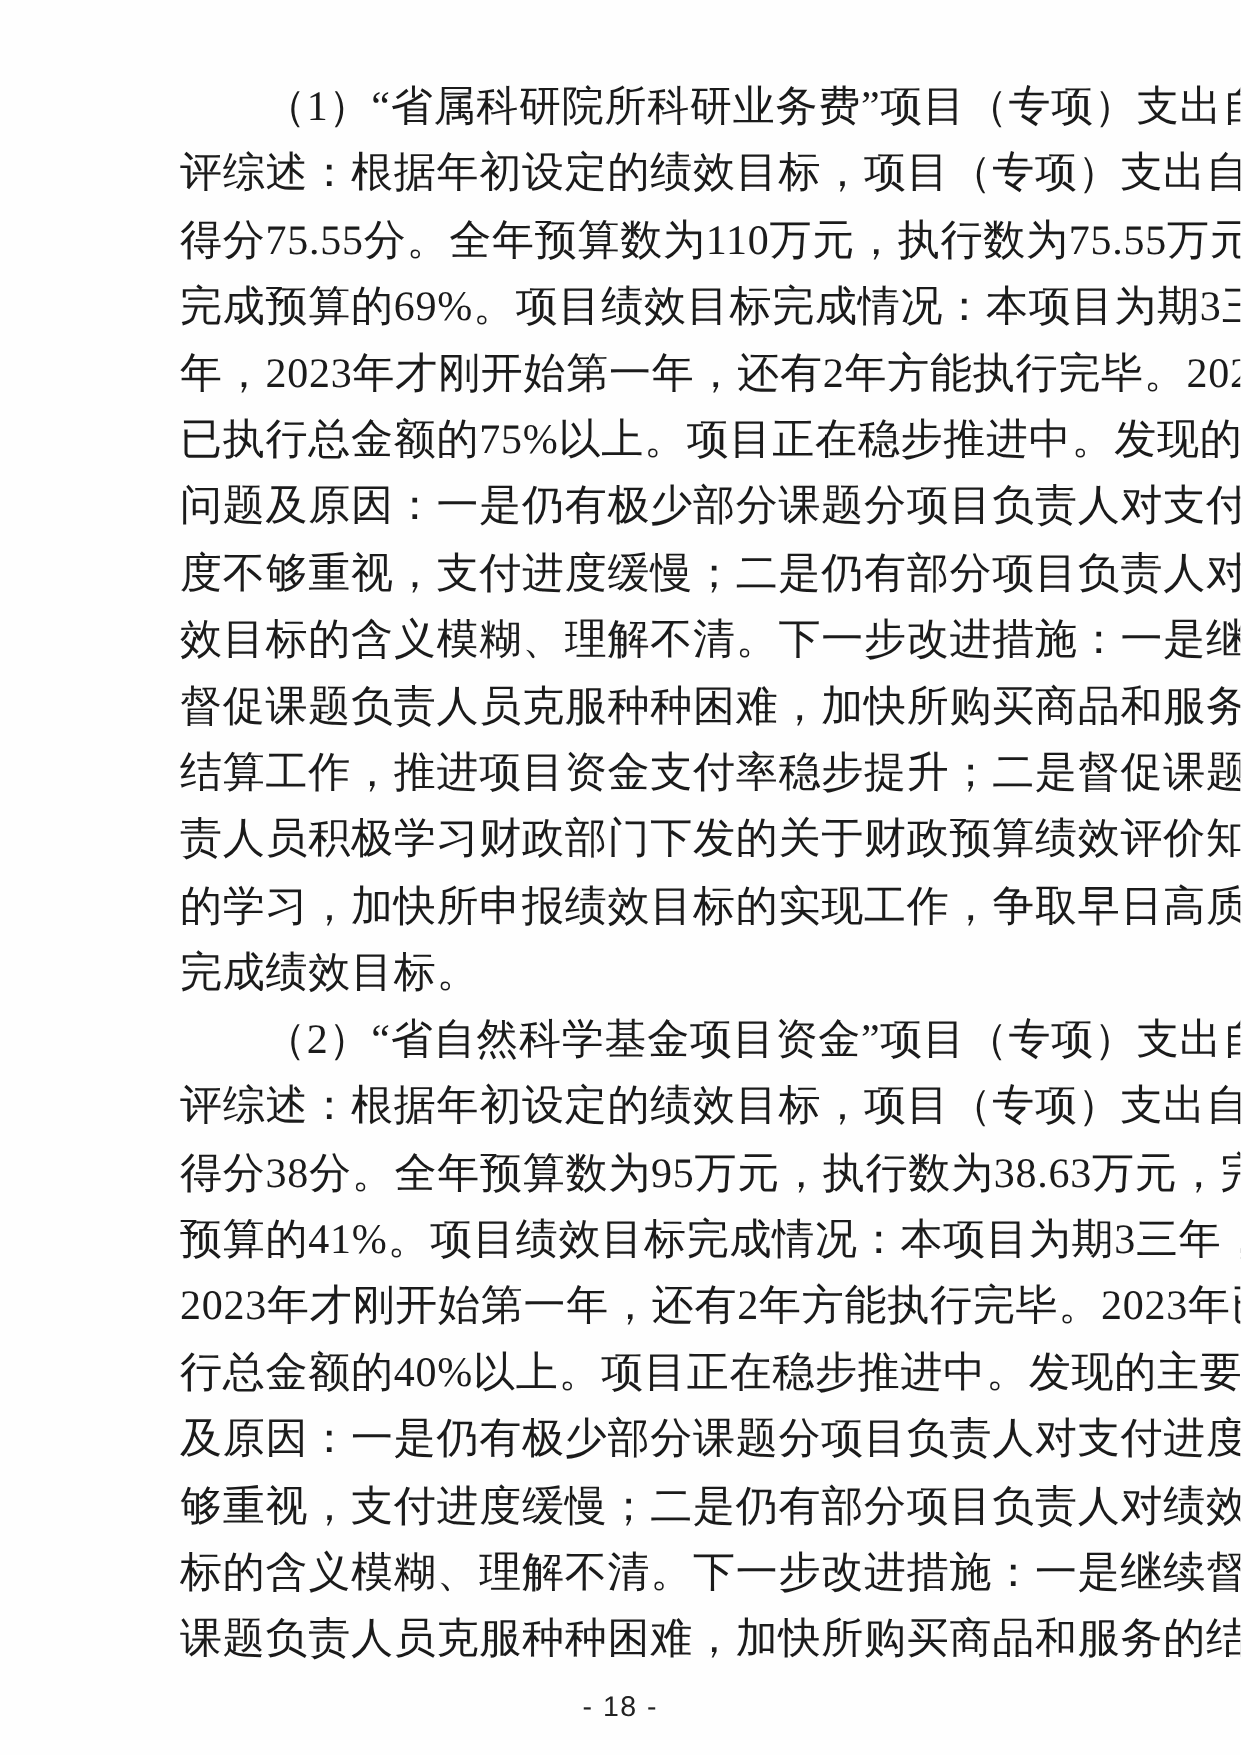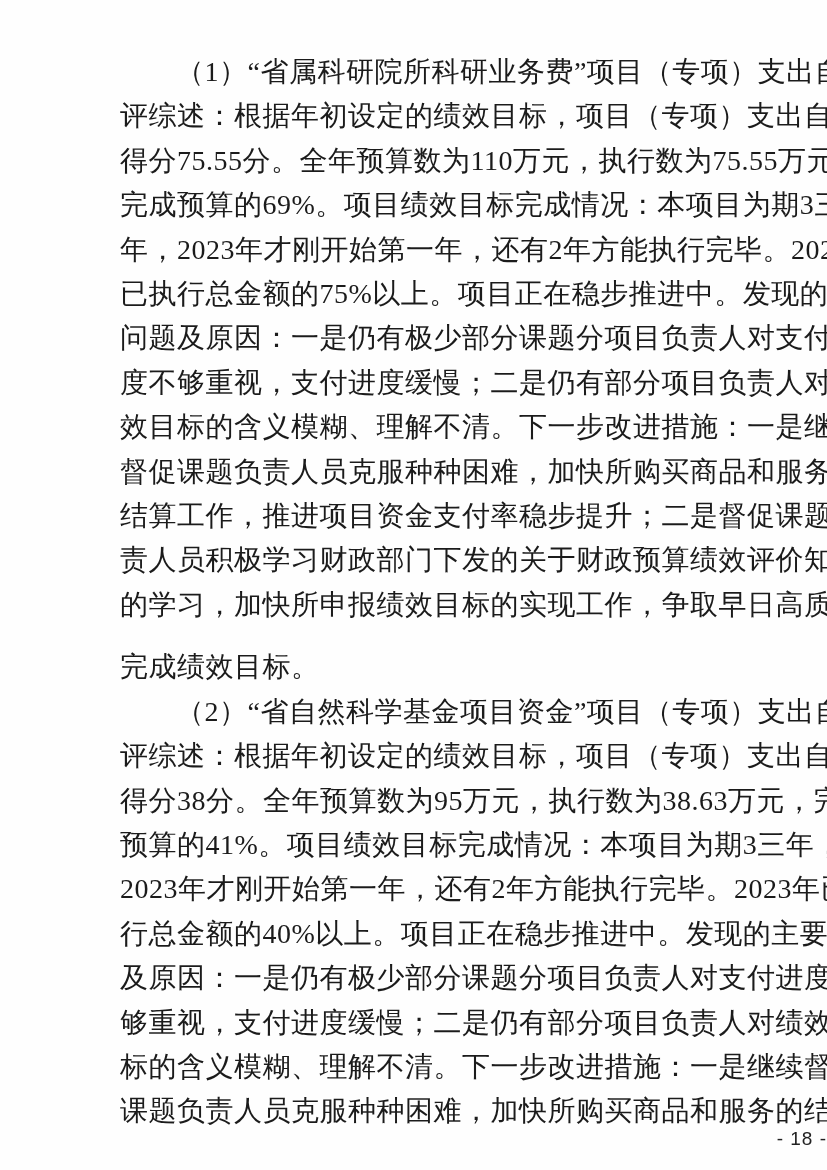--- a/index.html
+++ b/index.html
@@ -33,28 +33,27 @@
     text-align-last: justify;
     white-space: nowrap;
     letter-spacing: 0.5px;
   }
   .line.indent {
     text-indent: 56px;
   }
   .line.no-stretch {
     text-align: left;
     text-align-last: left;
-    margin-top: 18px;
   }
   .footer {
     position: absolute;
     left: 0;
     top: 1128px;
     width: 100%;
-    text-align: right;
+    text-align: center;
     color: #222222;
     font-size: 19px;
     font-family: "Liberation Sans", sans-serif;
     letter-spacing: 1px;
   }
 </style>
 </head>
 <body>
 
 <div class="page">

